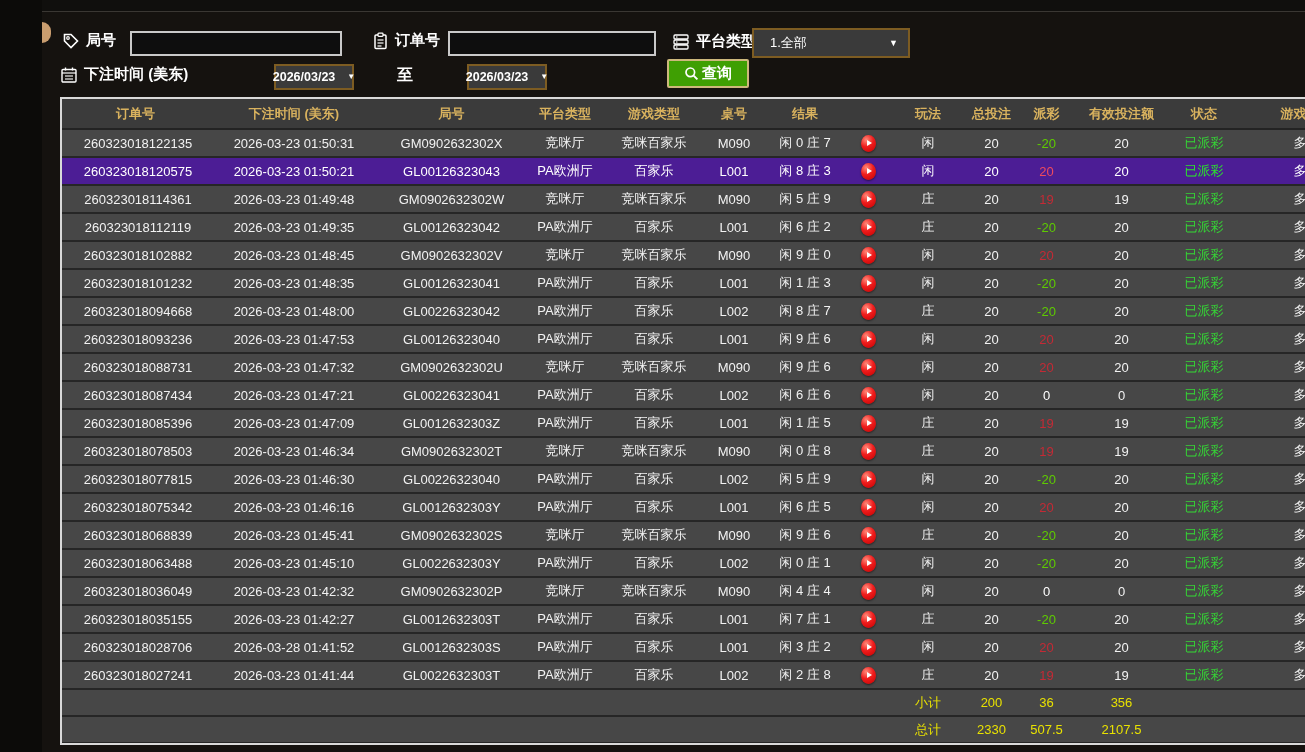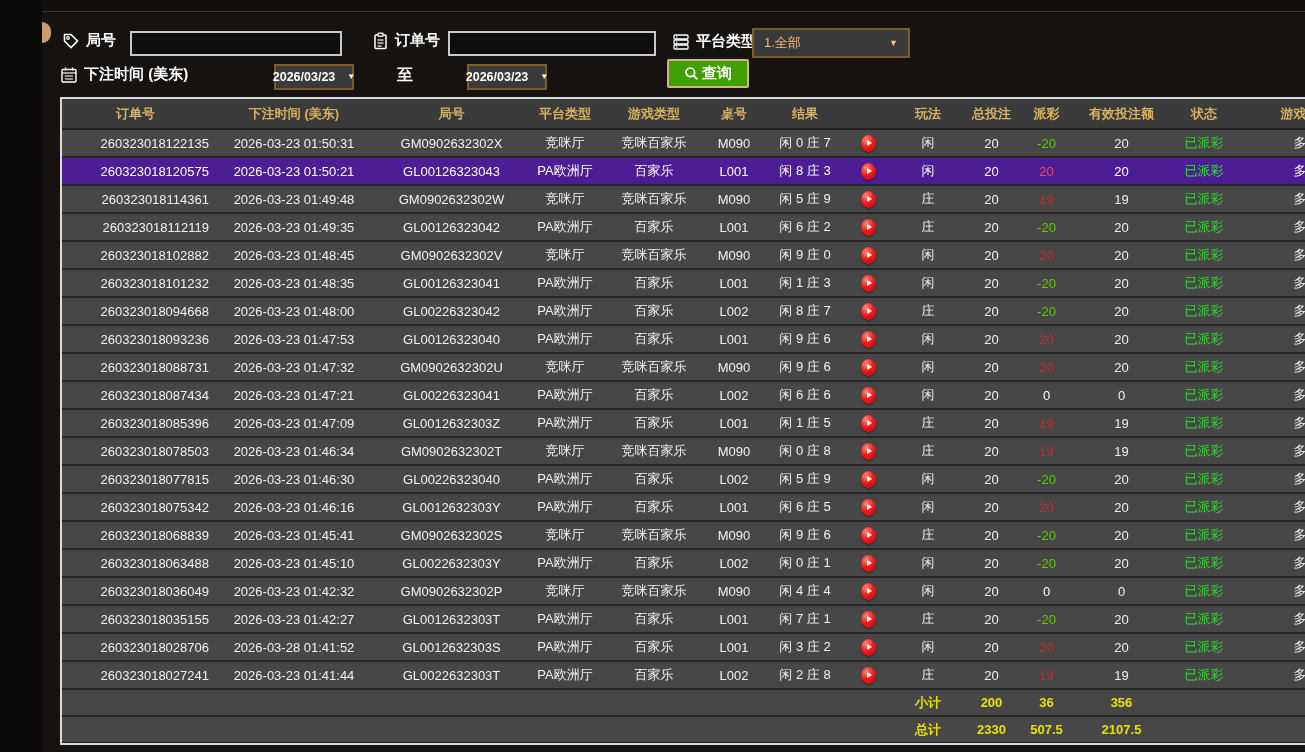--- a/index.html
+++ b/index.html
@@ -12,38 +12,38 @@
   .edge-handle { position:absolute; left:0; top:22px; width:9px; height:21px; background:#c99d6f; border-radius:0 11px 11px 0; cursor:pointer; }
 
   .fl { position:absolute; display:flex; align-items:center; gap:6px; color:#ffffff; font-weight:bold; font-size:15px; white-space:nowrap; }
   .fl svg { flex:0 0 auto; }
 
   .txt { position:absolute; height:25px; background:#0e0e0e; border:2px solid #c9c9c9; color:#fff; font-size:13px; padding:0 5px; outline:none; }
 
   .picker { position:absolute; height:26px; background:#3a3a3a; border:2px solid #7d5c22; color:#fff; font-weight:bold; font-size:12.5px; display:flex; align-items:center; justify-content:center; gap:12px; cursor:pointer; }
   .picker .arr { font-size:8px; line-height:1; }
 
-  .select { position:absolute; height:30px; background:#3a3a3a; border:2px solid #7d5c22; color:#fdba74; font-size:13px; display:flex; align-items:center; padding:0 10px; cursor:pointer; }
+  .select { position:absolute; height:30px; background:#3a3a3a; border:2px solid #7d5c22; color:#ffffff; font-size:13px; display:flex; align-items:center; padding:0 16px; cursor:pointer; }
   .select .arr { position:absolute; right:10px; font-size:9px; }
 
   .query-btn { position:absolute; left:625px; top:59px; width:82px; height:29px; background:#3f9f03; border:2px solid #cdb87c; border-radius:2px; color:#fff; font-weight:bold; font-size:15px; display:flex; align-items:center; justify-content:center; gap:3px; cursor:pointer; font-family:inherit; }
 
   .table-wrap { position:absolute; left:18px; top:97px; width:1287px; height:648px; overflow:hidden; border:2px solid #d9d9d9; border-right:none; background:#474747; }
   table { border-collapse:collapse; table-layout:fixed; width:1312px; }
   thead th { height:30px; background:#3b3b3b; color:#d9b25e; font-size:13px; font-weight:bold; border-bottom:2px solid #232323; padding:0; text-align:center; }
   tbody td { height:28px; background:#474747; color:#f2f2f2; font-size:13px; text-align:center; border-bottom:2px solid #262626; padding:0; overflow:hidden; white-space:nowrap; }
-  td.c-order { text-align:right; padding-left:5px; }
+  td.c-order { text-align:center; padding-left:5px; }
   td.c-status { color:#35d435; }
   .pos { color:#c42a35; }
   .neg { color:#5ecb00; }
   .zero { color:#ffffff; }
   tr.selected td { background:#4c1d95; color:#ffffff; }
   tr.selected td.pos { color:#ef4b5e; }
   tr.selected td.c-status { color:#2be52b; }
-  tfoot td { height:27px; background:#474747; border-bottom:2px solid #262626; color:#e8e100; font-weight:bold; font-size:13px; text-align:center; padding:0; }
+  tfoot td { height:27px; background:#474747; border-bottom:2px solid #262626; color:#e8e100; font-weight:normal; font-size:13px; text-align:center; padding:0; }
 
   .play-btn { display:inline-block; width:15px; height:17px; border-radius:50%; position:relative; vertical-align:middle;
     background:radial-gradient(circle at 35% 28%, #ff8a7a 0%, #ef1c1c 45%, #c40000 100%); box-shadow:0 1px 2px rgba(0,0,0,.5); cursor:pointer; }
   .play-btn::after { content:""; position:absolute; left:6px; top:5px; border-left:5px solid #fff; border-top:3.5px solid transparent; border-bottom:3.5px solid transparent; }
 </style>
 </head>
 <body>
 
 <div class="app">
   <div class="topbar"></div>

